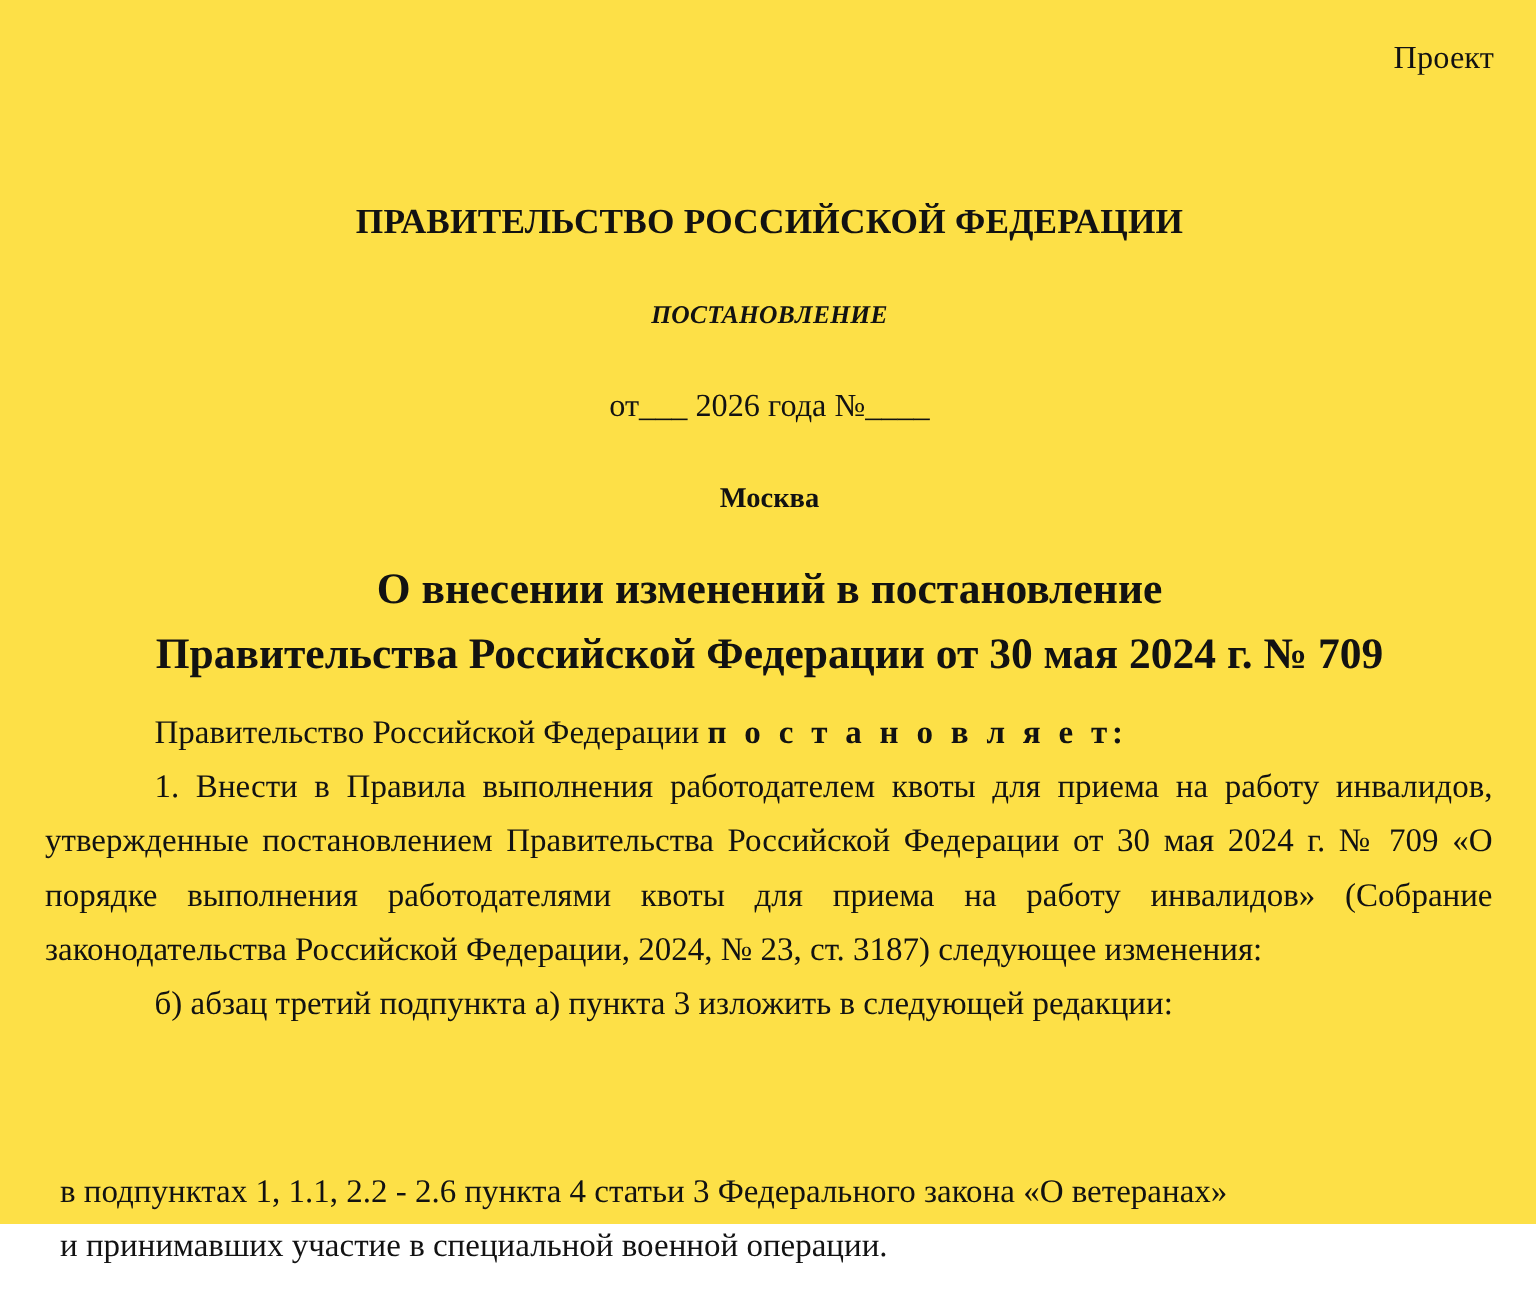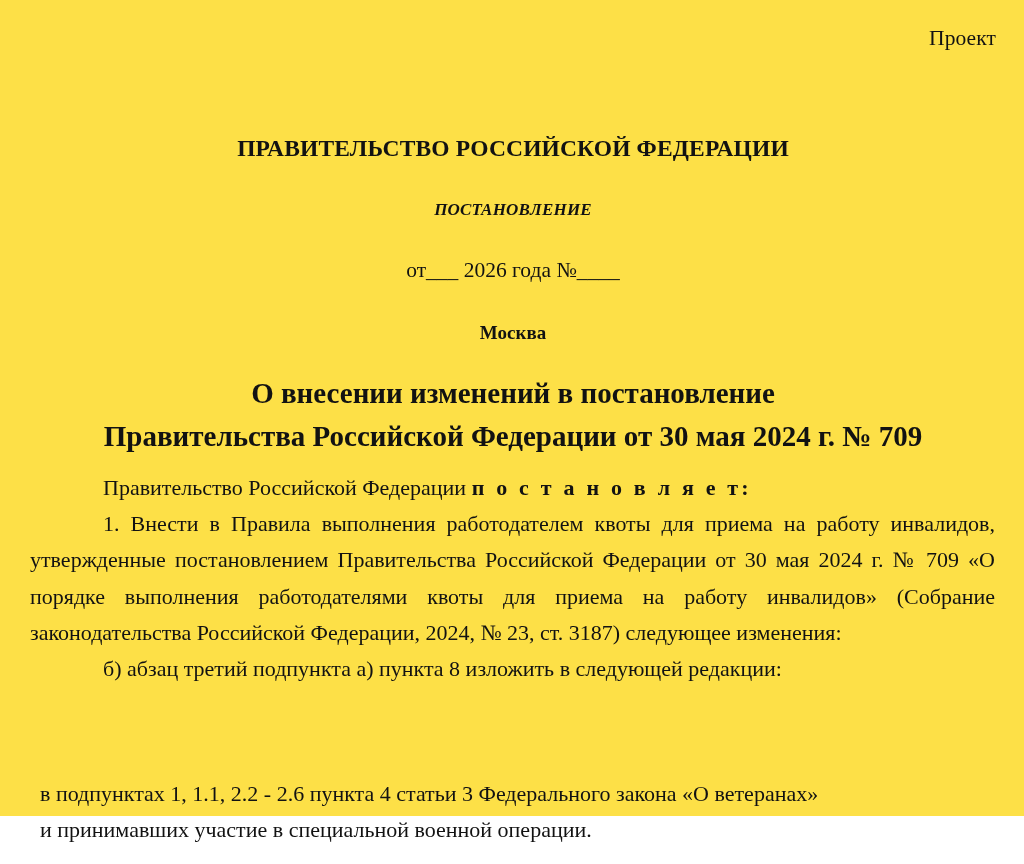--- a/index.html
+++ b/index.html
@@ -148,21 +148,21 @@
     <span class="line">Правительства Российской Федерации от 30 мая 2024 г. № 709</span>
   </div>
 
   <div class="body-text">
 
     <p class="para"><span>Правительство Российской Федерации </span><span class="spaced-bold">п о с т а н о в л я е т:</span></p>
 
     <p class="para">1. Внести в Правила выполнения работодателем квоты для приема на работу инвалидов, утвержденные постановлением Правительства Российской Федерации от 30 мая 2024 г. № 709 «О порядке выполнения работодателями квоты для приема на работу инвалидов» (Собрание законодательства Российской Федерации, 2024, № 23, ст. 3187) следующее изменения:</p>
 
 
-    <p class="para">б) абзац третий подпункта а) пункта 8 изложить в следующей редакции:</p>
+    <p class="para">б) абзац третий подпункта а) пункта 3 изложить в следующей редакции:</p>
 
   </div>
 
   <div class="quote-block">
     <span class="q-line cont">в подпунктах 1, 1.1, 2.2 - 2.6 пункта 4 статьи 3 Федерального закона «О ветеранах»</span>
     <span class="q-line cont">и принимавших участие в специальной военной операции.</span>
   </div>
 
 </div>
 

